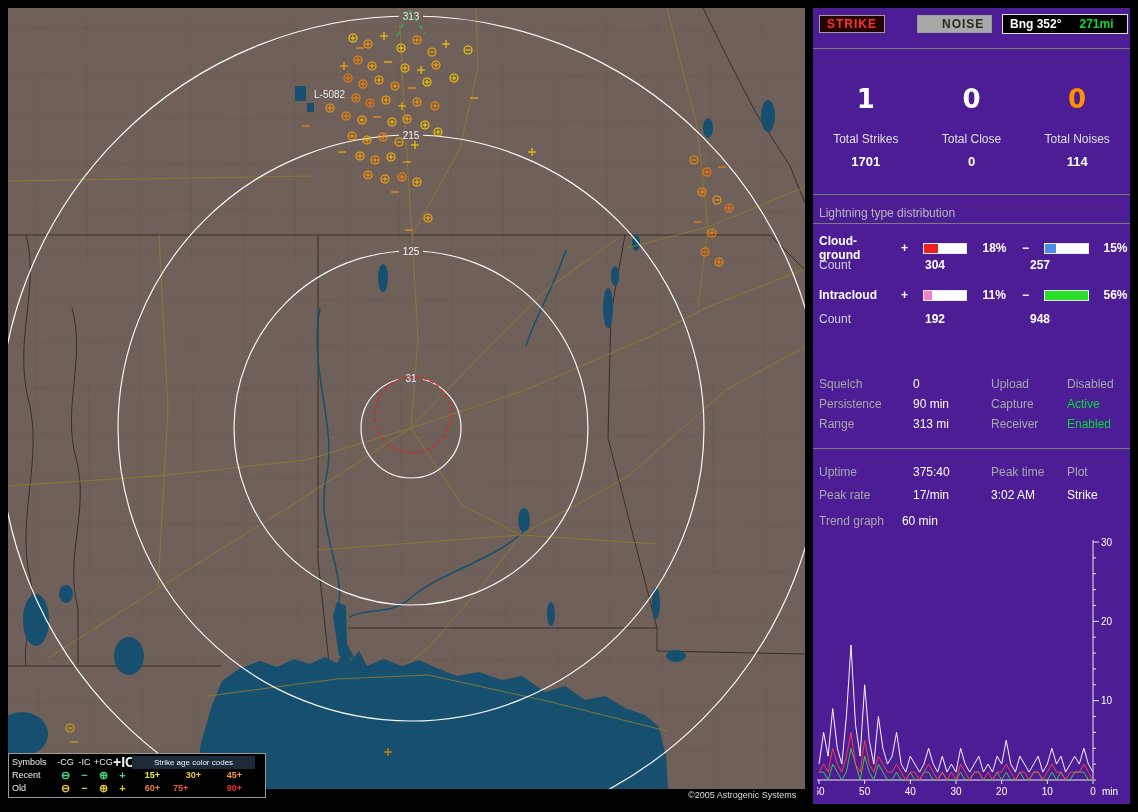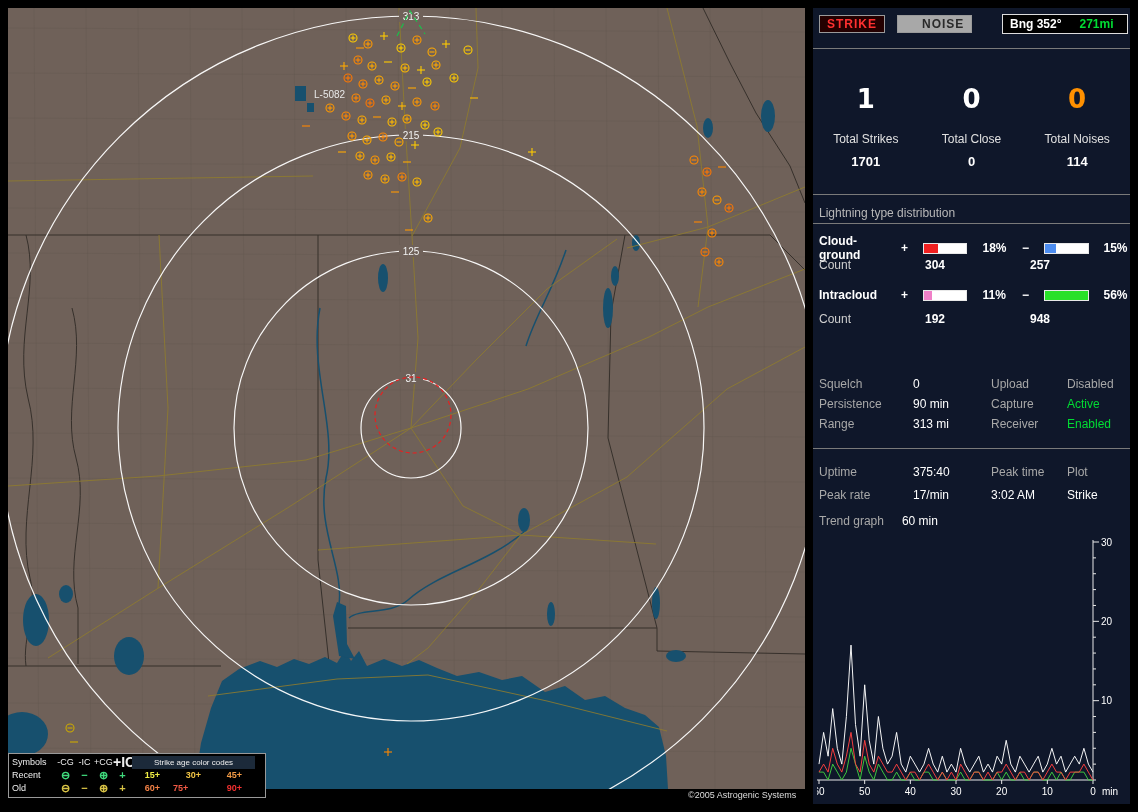--- a/index.html
+++ b/index.html
@@ -7,26 +7,26 @@
   #map-wrap{position:absolute;left:8px;top:8px;width:797px;height:781px;background:#404040;}
   #copyright{position:absolute;left:688px;top:790px;font-size:9px;color:#ddd;}
   
   #legendbox{position:absolute;left:8px;top:753px;width:250px;background:#000;border:1px solid #999;padding:2px 3px;z-index:5;}
   .lg-grid{display:grid;grid-template-columns:44px 19px 19px 19px 19px 41px 41px 41px;align-items:center;font-size:9px;line-height:13px;color:#ddd;}
   .lg-grid .sym{font-size:11px;text-align:center;font-weight:bold;}
   .lg-grid .hd{color:#eee;}
   .lg-grid .agehd{grid-column:6/9;font-size:8px;color:#eee;background:#1c2a3a;text-align:center;}
   .lg-grid .age{font-weight:bold;}
   
-  #panel{position:absolute;left:813px;top:8px;width:317px;height:796px;background:#0f172a;font-size:12px;}
+  #panel{position:absolute;left:813px;top:8px;width:317px;height:796px;background:#4c1d95;font-size:12px;}
   .sep{position:absolute;left:0;right:0;border-top:1px solid #7a7a7a;}
   .top-row{position:absolute;left:6px;right:2px;top:6px;display:flex;align-items:center;}
   .ind{border:1px solid #9a9a9a;padding:1px 7px;font-weight:bold;font-size:12px;letter-spacing:1px;}
   .ind.strike{color:#ff3030;background:#240000;}
-  .ind.noise{color:#2a2a2a;background:#a8a8a8;margin-left:12px;padding-left:24px;}
+  .ind.noise{color:#2a2a2a;background:#a8a8a8;margin-left:32px;padding-left:24px;}
   .bng-box{margin-left:auto;border:1px solid #ddd;background:#000;padding:2px 7px;display:flex;gap:18px;font-weight:bold;color:#fff;min-width:110px;}
   .green{color:#00dd33;}
   .grid3{position:absolute;left:0;right:0;display:grid;grid-template-columns:1fr 1fr 1fr;text-align:center;}
   .hdr-btn{display:inline-block;justify-self:center;background:#4e4e4e;border:1px solid;border-color:#8f8f8f #232323 #232323 #8f8f8f;color:#ececec;font-size:11px;padding:1px 7px;}
   .bignum{font-size:26px;font-weight:bold;color:#fff;font-family:"DejaVu Sans",sans-serif;}
   .bignum.orange{color:#ff9000;}
   .tlab{font-size:12px;color:#e0e0e0;}
   .tval{font-size:13px;color:#fff;font-weight:bold;}
   .dist-title{position:absolute;left:0;right:0;padding:0 0 3px 6px;color:#b8b8b8;border-bottom:1px solid #7a7a7a;font-size:12px;}
   .typerow{position:absolute;left:6px;right:2px;display:flex;align-items:center;gap:15px;color:#fff;font-weight:bold;font-size:12px;}

